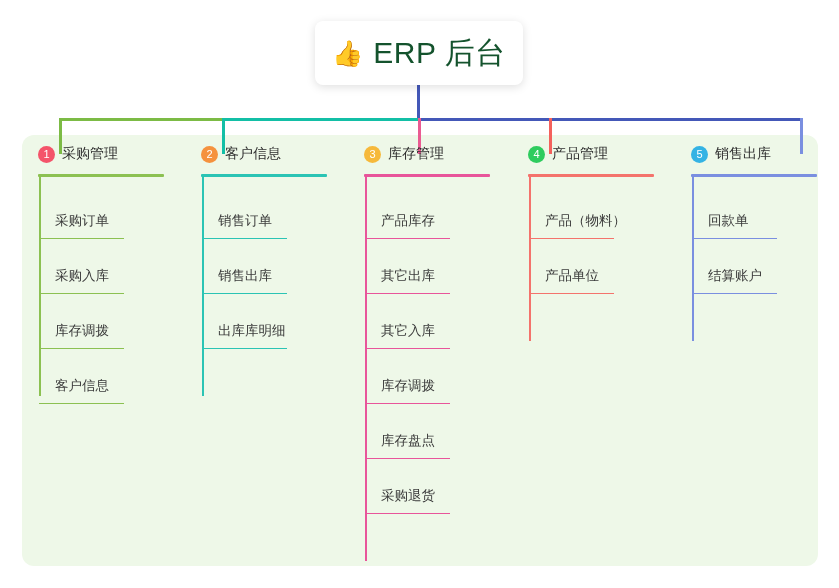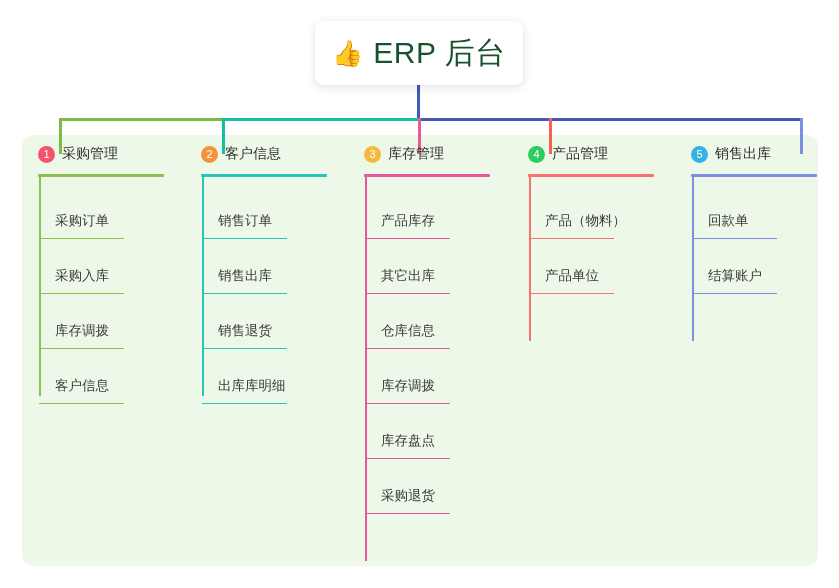--- a/index.html
+++ b/index.html
@@ -217,24 +217,20 @@
         <div class="items">
           <div class="item">
             <span class="item-label">销售订单</span>
             <div class="item-rule" style="background: rgb(43, 196, 180);"></div>
           </div>
           <div class="item">
             <span class="item-label">销售出库</span>
             <div class="item-rule" style="background: rgb(43, 196, 180);"></div>
           </div>
           <div class="item">
-            <span class="item-label">销售退货</span>
-            <div class="item-rule" style="background: rgb(43, 196, 180);"></div>
-          </div>
-          <div class="item">
             <span class="item-label">出库库明细</span>
             <div class="item-rule" style="background: rgb(43, 196, 180);"></div>
           </div>
         </div>
       </div>
       <div class="column" style="left: 348px;">
         <div class="col-head">
           <span class="badge" style="background: rgb(246, 185, 59);">3</span>
           <span class="col-title">库存管理</span>
         </div>
@@ -243,21 +239,21 @@
         <div class="items">
           <div class="item">
             <span class="item-label">产品库存</span>
             <div class="item-rule" style="background: rgb(232, 85, 154);"></div>
           </div>
           <div class="item">
             <span class="item-label">其它出库</span>
             <div class="item-rule" style="background: rgb(232, 85, 154);"></div>
           </div>
           <div class="item">
-            <span class="item-label">仓库信息</span>
+            <span class="item-label">其它入库</span>
             <div class="item-rule" style="background: rgb(232, 85, 154);"></div>
           </div>
           <div class="item">
             <span class="item-label">库存调拨</span>
             <div class="item-rule" style="background: rgb(232, 85, 154);"></div>
           </div>
           <div class="item">
             <span class="item-label">库存盘点</span>
             <div class="item-rule" style="background: rgb(232, 85, 154);"></div>
           </div>

